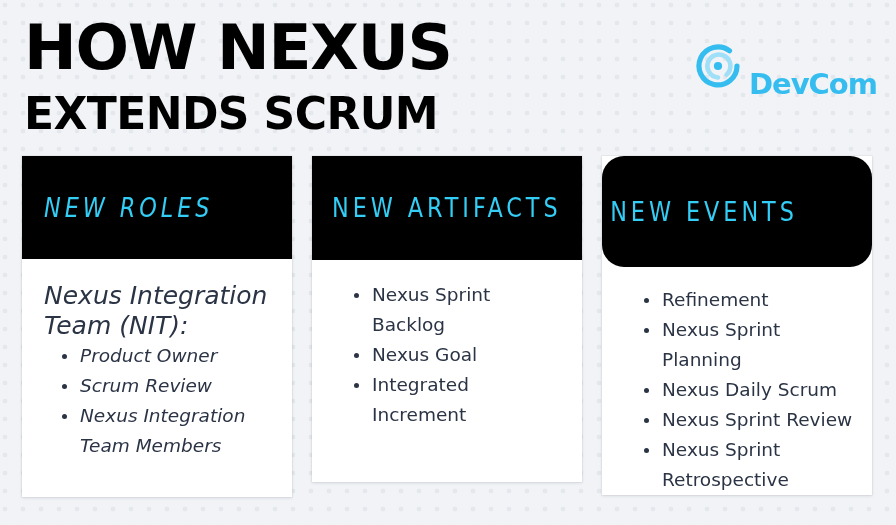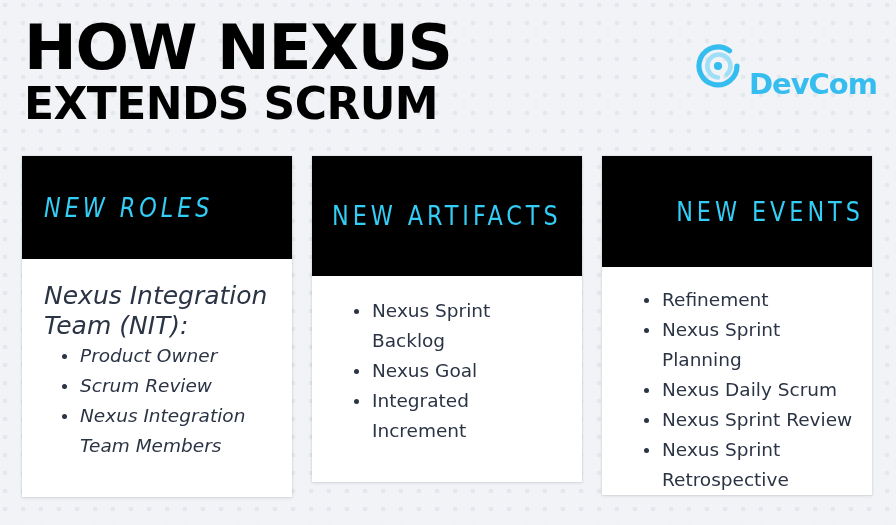--- a/index.html
+++ b/index.html
@@ -52,21 +52,21 @@
   }
 
   .title-line2 {
     font-family: "DejaVu Sans", "Liberation Sans", sans-serif;
     font-weight: 700;
     font-size: 44px;
     line-height: 48px;
     letter-spacing: -0.6px;
     color: #000000;
     white-space: nowrap;
-    margin-top: 0;
+    margin-top: 10px;
   }
 
   
   .logo {
     position: absolute;
     right: 19px;
     top: 30px;
     display: flex;
     align-items: center;
     gap: 6px;
@@ -113,22 +113,22 @@
 
   .card-head {
     background: #000000;
     color: #33cdf5;
     display: flex;
     align-items: center;
     flex: none;
   }
 
   .card-1 .card-head { height: 103px; padding-left: 22px; justify-content: flex-start; }
-  .card-2 .card-head { height: 120px; padding-left: 20px; justify-content: flex-start; }
-  .card-3 .card-head { height: 111px; padding-left: 0;    justify-content: flex-end; }
+  .card-2 .card-head { height: 104px; padding-left: 20px; justify-content: flex-start; }
+  .card-3 .card-head { height: 111px; padding-left: 0;    justify-content: flex-start; border-radius: 22px; }
 
   .card-head-title {
     font-family: "DejaVu Sans Condensed", "DejaVu Sans", "Liberation Sans", sans-serif;
     font-weight: 400;
     font-size: 27px;
     line-height: 30px;
     letter-spacing: 4.3px;
     color: #33cdf5;
     white-space: nowrap;
     transform: scaleX(0.92);

